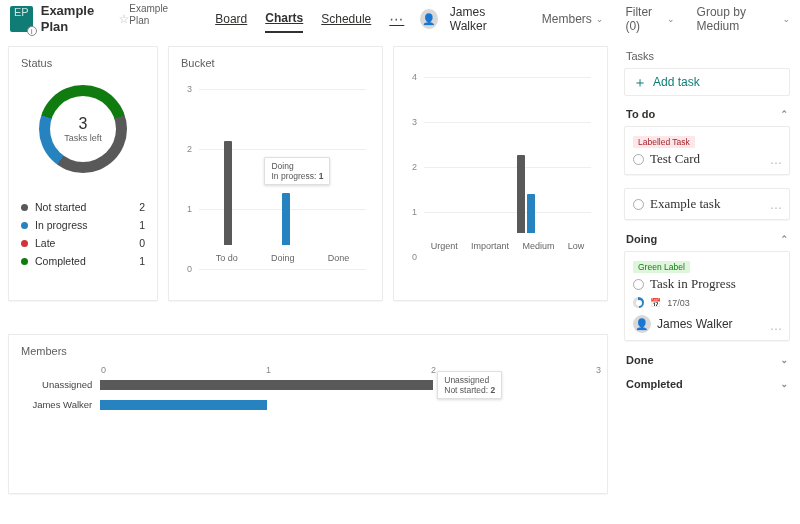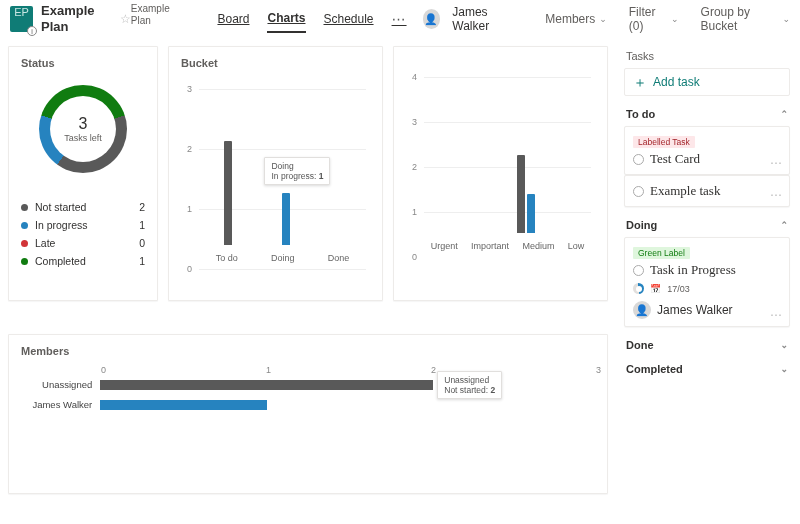--- a/index.html
+++ b/index.html
@@ -82,21 +82,21 @@
     display:flex; flex-wrap:wrap; gap:10px;
     padding:8px; width:620px;
   }
   .panel {
     background:var(--panel);
     border:1px solid var(--border);
     border-radius:1px;
     box-shadow:0 0.5px 1px rgba(0,0,0,0.04);
     padding:10px 12px;
   }
-  .panel h3 { margin:0 0 6px 0; font-size:11px; font-weight:700; color:var(--muted);}
+  .panel h3 { margin:0 0 6px 0; font-size:11px; font-weight:400; color:var(--muted);}
   .p-status { width:150px; height:255px;}
   .p-bucket { width:215px; height:255px;}
   .p-priority { width:215px; height:255px;}
   .p-members { width:600px; height:160px;}
   
   .donut-wrap { display:flex; justify-content:center; padding-top:10px;}
   .donut {
     width:88px;height:88px;border-radius:50%;
     background: conic-gradient(
       var(--green) 0 72deg,
@@ -141,21 +141,21 @@
   .side-title{font-size:11px;font-weight:400;color:var(--muted);margin:4px 0 6px 2px;}
   .add-task{
     border:1px solid var(--border);border-radius:2px;padding:6px 8px;
     display:flex;align-items:center;gap:6px;color:var(--teal);font-size:12px;cursor:pointer;
   }
   .plus{color:var(--teal);font-size:14px;line-height:1;}
   .section-head{display:flex;align-items:center;margin:12px 2px 6px 2px;font-size:11px;font-weight:600;color:var(--text);cursor:pointer;}
   .section-head .chev{margin-left:auto;}
   .card{
     border:1px solid var(--border);border-radius:2px;background:#fff;
-    padding:7px 8px;margin-bottom:0;position:relative;
+    padding:7px 8px;margin-bottom:13px;position:relative;
     box-shadow:0 0.5px 1px rgba(0,0,0,0.04);
   }
   .label-pill{display:inline-block;font-size:8.5px;padding:1px 5px;border-radius:1px;margin-bottom:3px;}
   .task-row{display:flex;align-items:center;gap:6px;}
   .circle{width:11px;height:11px;border:1.3px solid #aaa;border-radius:50%;flex-shrink:0;cursor:pointer;}
   .task-name{font-size:13px;font-family:Liberation Serif, serif;}
   .card-menu{position:absolute;right:6px;bottom:4px;color:#bbb;font-size:12px;letter-spacing:1px;cursor:pointer;}
   .meta-row{display:flex;align-items:center;gap:6px;margin-top:5px;font-size:9px;color:var(--muted);}
   .progress-ring{
     width:11px;height:11px;border-radius:50%;
@@ -193,21 +193,21 @@
   <span class="user-name">James Walker</span>
   <div class="cmd">
     <span>Members</span>
       <span class="chev">⌄</span>
   </div>
   <div class="cmd">
     <span>Filter (0)</span>
       <span class="chev">⌄</span>
   </div>
   <div class="cmd">
-    <span>Group by Bucket</span>
+    <span>Group by Medium</span>
       <span class="chev">⌄</span>
   </div>
 </div>
 
 <div class="layout">
 
   <div class="charts">
 
     <div class="panel p-status">
       <h3>Status</h3>

